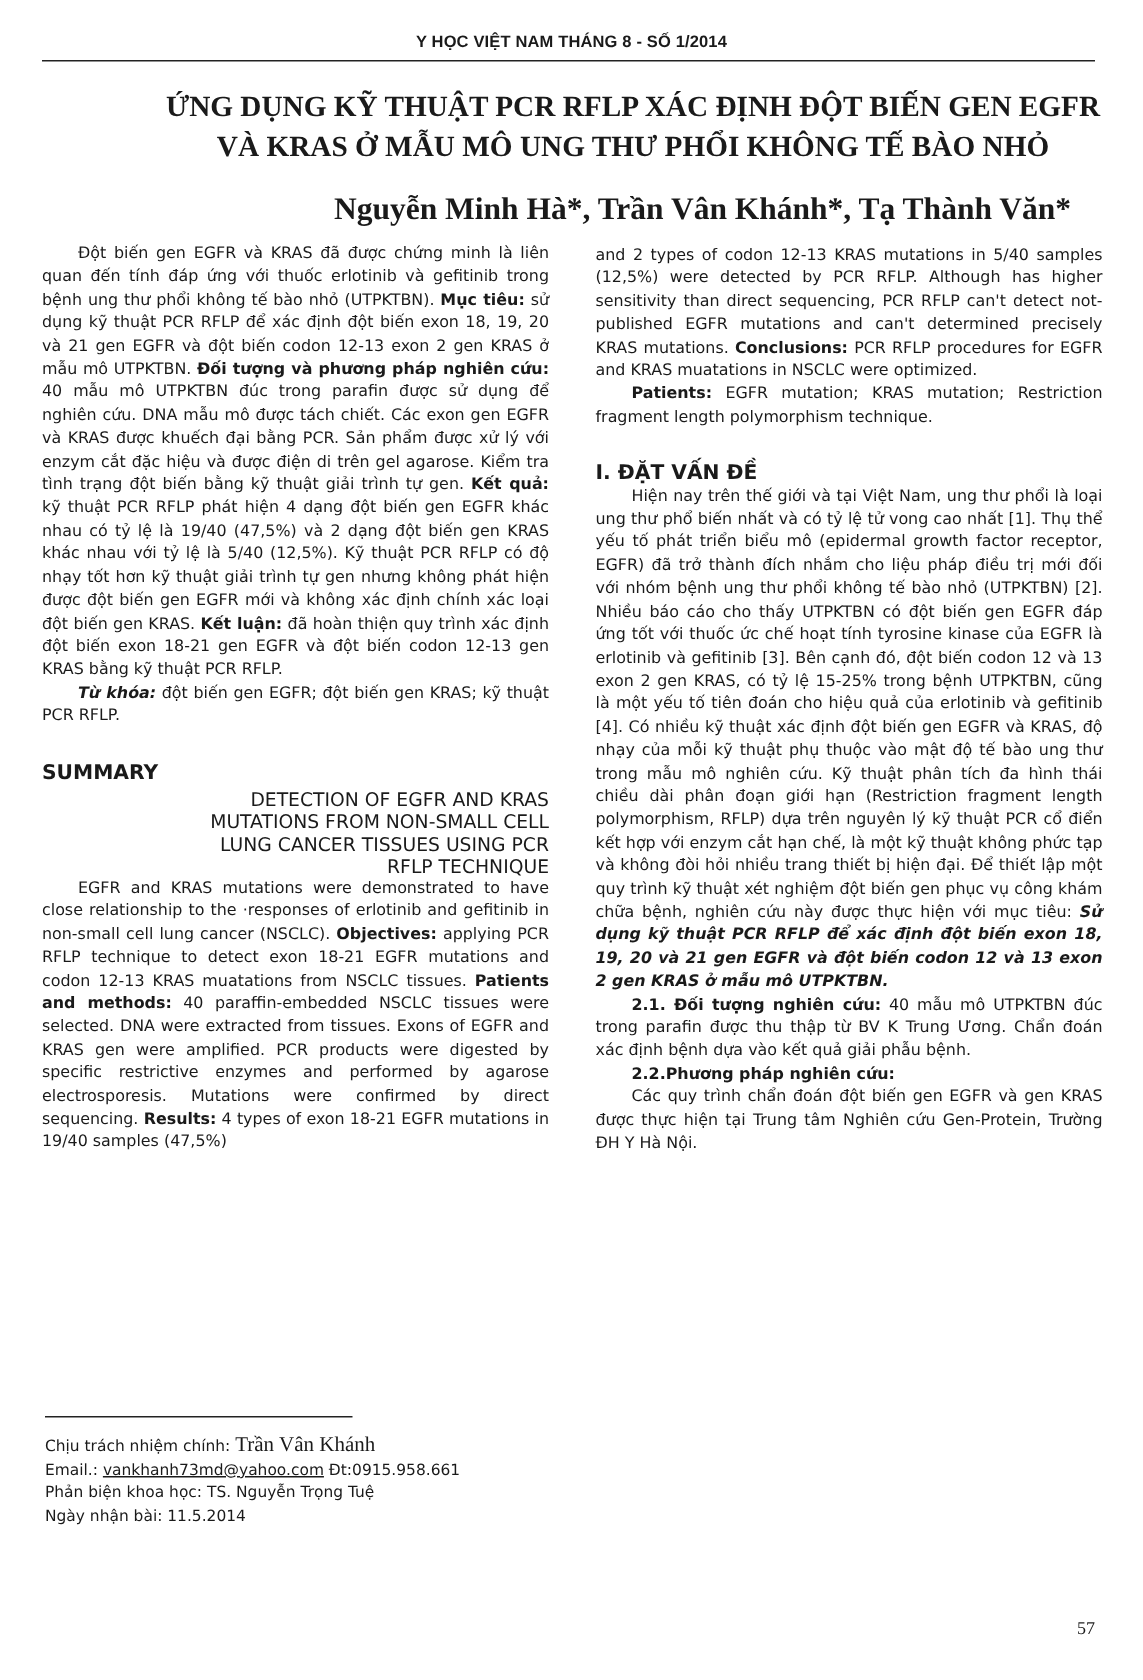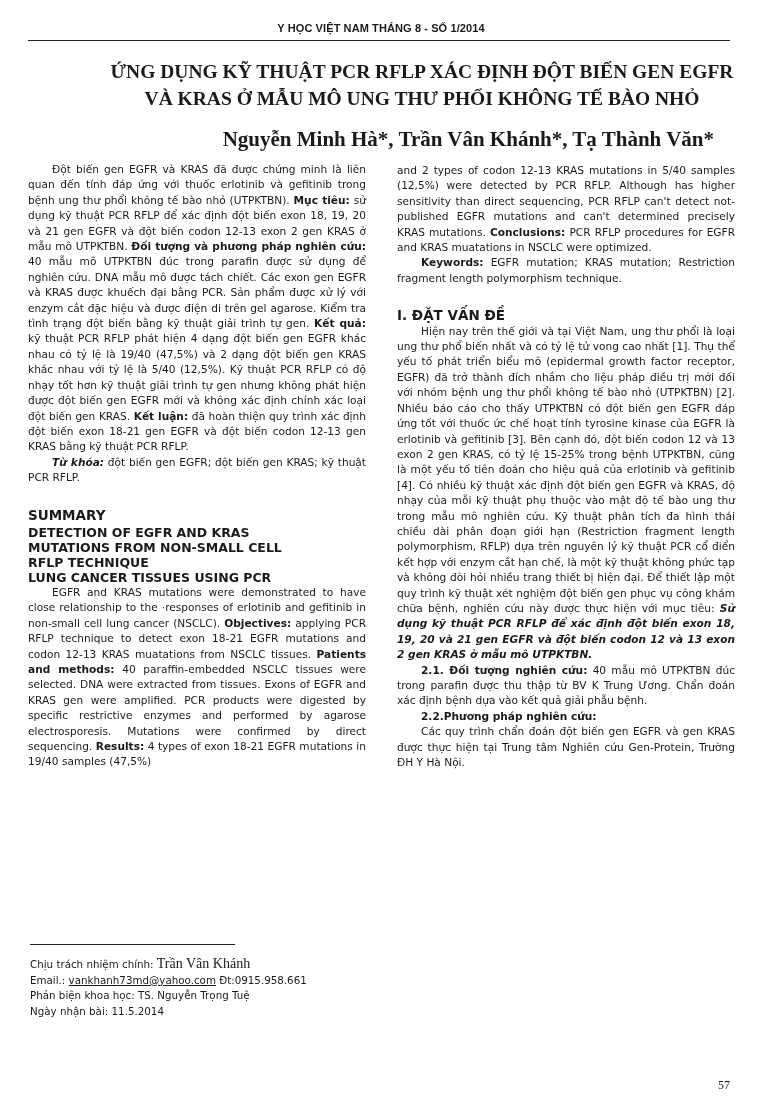--- a/index.html
+++ b/index.html
@@ -17,21 +17,21 @@
   .authors {
     position: absolute; top: 127px; right: 48px; text-align: center;
     font-family: "Liberation Serif", serif; font-weight: bold; font-size: 21px;
   }
   .col { position: absolute; font-family: "DejaVu Sans", sans-serif; font-size: 10.6px; line-height: 15.4px; text-align: justify; }
   .col-left { left: 28px; top: 162px; width: 338px; }
   .col-right { left: 397px; top: 163px; width: 338px; }
   .col p { margin: 0; }
   .indent { text-indent: 24px; }
   .sec-head { font-family: "DejaVu Sans", sans-serif; font-weight: bold; font-size: 13.5px; margin: 0; }
-  .sum-title { text-align: left; font-weight: bold; font-size: 12.5px; line-height: 15px; margin: 2px 0 0 0; }
+  .sum-title { text-align: right; font-weight: normal; font-size: 12.5px; line-height: 15px; margin: 2px 0 0 0; }
   .b { font-weight: bold; }
   .bi { font-weight: bold; font-style: italic; }
   .footnote-rule { position: absolute; left: 30px; top: 944px; width: 205px; height: 1px; background: #222; }
   .footnotes { position: absolute; left: 30px; top: 956px; width: 340px; font-family: "DejaVu Sans", sans-serif; font-size: 10.3px; line-height: 15.6px; }
   .footnotes div { white-space: nowrap; }
   .serif-name { font-family: "Liberation Serif", serif; font-size: 14px; }
   .email { text-decoration: underline; }
   .page-num { position: absolute; left: 718px; top: 1078px; font-family: Liberation Serif, serif; font-size: 12px; }
 </style>
 </head>
@@ -49,37 +49,37 @@
   <div class="authors">Nguyễn Minh Hà*, Trần Vân Khánh*, Tạ Thành Văn*</div>
 
   <div class="col col-left">
     <p class="indent"><span>Đột biến gen EGFR và KRAS đã được chứng minh là liên quan đến tính đáp ứng với thuốc erlotinib và gefitinib trong bệnh ung thư phổi không tế bào nhỏ (UTPKTBN).</span> <span class="b">Mục tiêu:</span> <span>sử dụng kỹ thuật PCR RFLP để xác định đột biến exon 18, 19, 20 và 21 gen EGFR và đột biến codon 12-13 exon 2 gen KRAS ở mẫu mô UTPKTBN.</span> <span class="b">Đối tượng và phương pháp nghiên cứu:</span> <span>40 mẫu mô UTPKTBN đúc trong parafin được sử dụng để nghiên cứu. DNA mẫu mô được tách chiết. Các exon gen EGFR và KRAS được khuếch đại bằng PCR. Sản phẩm được xử lý với enzym cắt đặc hiệu và được điện di trên gel agarose. Kiểm tra tình trạng đột biến bằng kỹ thuật giải trình tự gen.</span> <span class="b">Kết quả:</span> <span>kỹ thuật PCR RFLP phát hiện 4 dạng đột biến gen EGFR khác nhau có tỷ lệ là 19/40 (47,5%) và 2 dạng đột biến gen KRAS khác nhau với tỷ lệ là 5/40 (12,5%). Kỹ thuật PCR RFLP có độ nhạy tốt hơn kỹ thuật giải trình tự gen nhưng không phát hiện được đột biến gen EGFR mới và không xác định chính xác loại đột biến gen KRAS.</span> <span class="b">Kết luận:</span> <span>đã hoàn thiện quy trình xác định đột biến exon 18-21 gen EGFR và đột biến codon 12-13 gen KRAS bằng kỹ thuật PCR RFLP.</span></p>
     <p class="indent"><span class="bi">Từ khóa:</span> <span>đột biến gen EGFR; đột biến gen KRAS; kỹ thuật PCR RFLP.</span></p>
 
     <p class="sec-head" style="margin-top:22px;">SUMMARY</p>
     <div class="sum-title">
       <div>DETECTION OF  EGFR AND KRAS</div>
       <div>MUTATIONS FROM NON-SMALL CELL</div>
+      <div>LUNG CANCER TISSUES USING PCR</div>
       <div>RFLP TECHNIQUE</div>
-      <div>LUNG CANCER TISSUES USING PCR</div>
     </div>
     <p class="indent"><span>EGFR and KRAS mutations were demonstrated to have close relationship to the ·responses of erlotinib and gefitinib in non-small cell lung cancer (NSCLC).</span> <span class="b">Objectives:</span> <span>applying PCR RFLP technique to detect exon 18-21 EGFR mutations and codon 12-13 KRAS muatations from NSCLC tissues.</span> <span class="b">Patients and methods:</span> <span>40 paraffin-embedded NSCLC tissues were selected. DNA were extracted from tissues. Exons of EGFR and KRAS gen were amplified. PCR products were digested by specific restrictive enzymes and performed by agarose electrosporesis. Mutations were confirmed by direct sequencing.</span> <span class="b">Results:</span> <span>4 types of exon 18-21 EGFR mutations in 19/40 samples (47,5%)</span></p>
   </div>
 
   <div class="footnote-rule"></div>
   <div class="footnotes">
     <div><span>Chịu trách nhiệm chính: </span><span class="serif-name">Trần Vân Khánh</span></div>
     <div><span>Email.: </span><span class="email">vankhanh73md@yahoo.com</span><span> Đt:0915.958.661</span></div>
     <div>Phản biện khoa học: TS. Nguyễn Trọng Tuệ</div>
     <div>Ngày nhận bài: 11.5.2014</div>
   </div>
 
   <div class="col col-right">
     <p><span>and 2 types of codon 12-13 KRAS mutations in 5/40 samples (12,5%) were detected by PCR RFLP. Although has higher sensitivity than direct sequencing, PCR RFLP can't detect not-published EGFR mutations and can't determined precisely KRAS mutations.</span> <span class="b">Conclusions:</span> <span>PCR RFLP procedures for EGFR and KRAS muatations in NSCLC were optimized.</span></p>
-    <p class="indent"><span class="b">Keywords:</span> <span>EGFR mutation; KRAS mutation; Restriction fragment length polymorphism technique.</span></p>
+    <p class="indent"><span class="b">Patients:</span> <span>EGFR mutation; KRAS mutation; Restriction fragment length polymorphism technique.</span></p>
 
     <p class="sec-head" style="margin-top:22px;">I. ĐẶT VẤN ĐỀ</p>
     <p class="indent"><span>Hiện nay trên thế giới và tại Việt Nam, ung thư phổi là loại ung thư phổ biến nhất và có tỷ lệ tử vong cao nhất [1]. Thụ thể yếu tố phát triển biểu mô (epidermal growth factor receptor, EGFR) đã trở thành đích nhắm cho liệu pháp điều trị mới đối với nhóm bệnh ung thư phổi không tế bào nhỏ (UTPKTBN) [2]. Nhiều báo cáo cho thấy UTPKTBN có đột biến gen EGFR đáp ứng tốt với thuốc ức chế hoạt tính tyrosine kinase của EGFR là erlotinib và gefitinib [3]. Bên cạnh đó, đột biến codon 12 và 13 exon 2 gen KRAS, có tỷ lệ 15-25% trong bệnh UTPKTBN, cũng là một yếu tố tiên đoán cho hiệu quả của erlotinib và gefitinib [4]. Có nhiều kỹ thuật xác định đột biến gen EGFR và KRAS, độ nhạy của mỗi kỹ thuật phụ thuộc vào mật độ tế bào ung thư trong mẫu mô nghiên cứu. Kỹ thuật phân tích đa hình thái chiều dài phân đoạn giới hạn (Restriction fragment length polymorphism, RFLP) dựa trên nguyên lý kỹ thuật PCR cổ điển kết hợp với enzym cắt hạn chế, là một kỹ thuật không phức tạp và không đòi hỏi nhiều trang thiết bị hiện đại. Để thiết lập một quy trình kỹ thuật xét nghiệm đột biến gen phục vụ công khám chữa bệnh, nghiên cứu này được thực hiện với mục tiêu:</span> <span class="bi">Sử dụng kỹ thuật PCR RFLP để xác định đột biến exon 18, 19, 20 và 21 gen EGFR và đột biến codon 12 và 13 exon 2 gen KRAS ở  mẫu mô UTPKTBN.</span></p>
 
     <p class="indent"><span class="b">2.1. Đối tượng nghiên cứu:</span> <span>40 mẫu mô UTPKTBN đúc trong parafin được thu thập từ BV K Trung Ương. Chẩn đoán xác định bệnh dựa vào kết quả giải phẫu bệnh.</span></p>
     <p class="indent"><span class="b">2.2.Phương pháp nghiên cứu:</span></p>
     <p class="indent">Các quy trình chẩn đoán đột biến gen EGFR và gen KRAS được thực hiện tại Trung tâm Nghiên cứu Gen-Protein, Trường ĐH Y Hà Nội.</p>
   </div>
 
   <div class="page-num">57</div>

